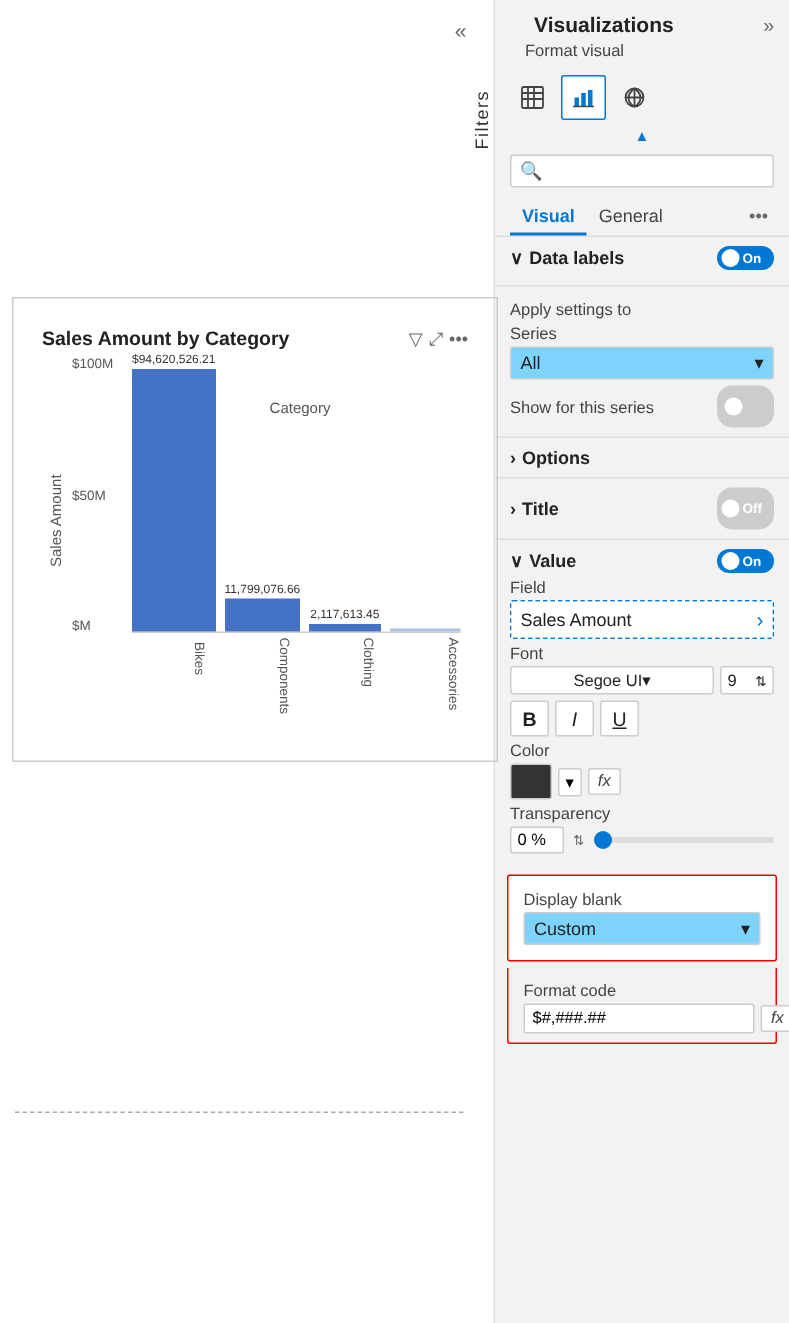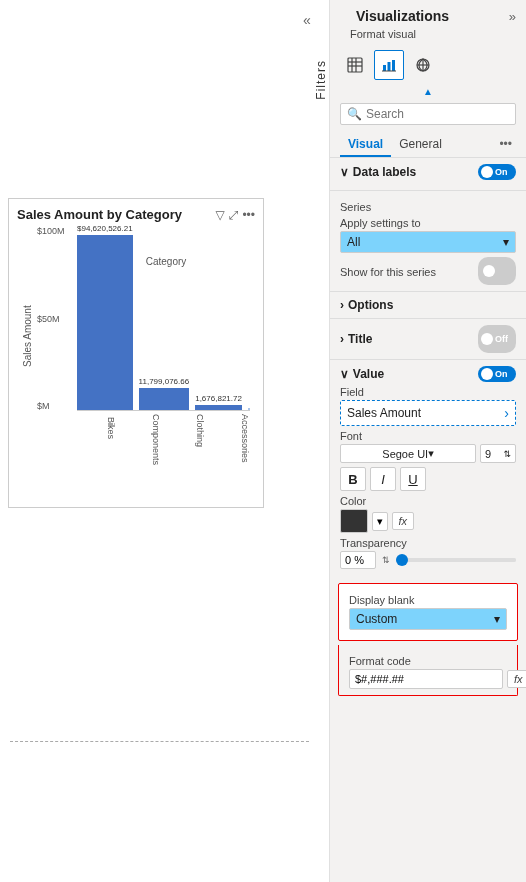--- a/index.html
+++ b/index.html
@@ -44,24 +44,24 @@
       justify-content: center;
       cursor: pointer;
       color: #666;
       font-size: 14px;
     }
 
     .chart-container {
       position: absolute;
       top: 190px;
       left: 0;
-      width: 256px;
+      width: 324px;
       height: 310px;
       border: 1px solid #ccc;
-      padding: 8px;
+      padding: 19px;
       margin: 8px;
     }
 
     .chart-title-row {
       display: flex;
       align-items: center;
       gap: 6px;
       margin-bottom: 4px;
     }
 
@@ -615,21 +615,21 @@
             <div class="bar-value">$94,620,526.21</div>
             <div class="bar" style="height:175px;"></div>
           </div>
 
           <div class="bar-group">
             <div class="bar-value">11,799,076.66</div>
             <div class="bar" style="height:22px;"></div>
           </div>
 
           <div class="bar-group">
-            <div class="bar-value">1,676,821.72</div>
+            <div class="bar-value">2,117,613.45</div>
             <div class="bar" style="height:5px;"></div>
           </div>
 
           <div class="bar-group">
             <div class="bar-value"></div>
             <div class="bar" style="height:2px;background:#aac4e8;"></div>
           </div>
         </div>
 
         <div class="x-labels">
@@ -685,21 +685,20 @@
       </svg>
     </div>
   </div>
 
   <div style="display:flex;justify-content:center;padding-bottom:2px;">
     <span style="font-size:10px;color:#0078d4;">▲</span>
   </div>
 
   <div class="search-box">
     <span class="search-icon">🔍</span>
-    <input class="search-input" type="text" placeholder="Search" style="">
   </div>
 
   <div class="tabs-row">
     <div class="tab active">Visual</div>
     <div class="tab">General</div>
     <div class="tab-more">•••</div>
   </div>
 
   <div class="section">
     <div class="section-header">
@@ -708,22 +707,22 @@
         <span>Data labels</span>
       </span>
       <div class="toggle-wrapper-on">
         <div class="toggle-knob"></div>
         <span style="font-size:9px;color:#fff;font-weight:600;">On</span>
       </div>
     </div>
   </div>
 
   <div class="section" style="border-top:1px solid #ddd;">
+    <div class="label-small">Apply settings to</div>
     <div class="label-small">Series</div>
-    <div class="label-small">Apply settings to</div>
     <div class="dropdown-row">
       <span>All</span>
       <span>▾</span>
     </div>
     <div style="display:flex;align-items:center;justify-content:space-between;margin-top:2px;">
       <span class="label-small">Show for this series</span>
       <div class="toggle-wrapper-off">
         <span style="font-size:9px;color:#fff;font-weight:600;"></span>
         <div class="toggle-knob"></div>
       </div>

